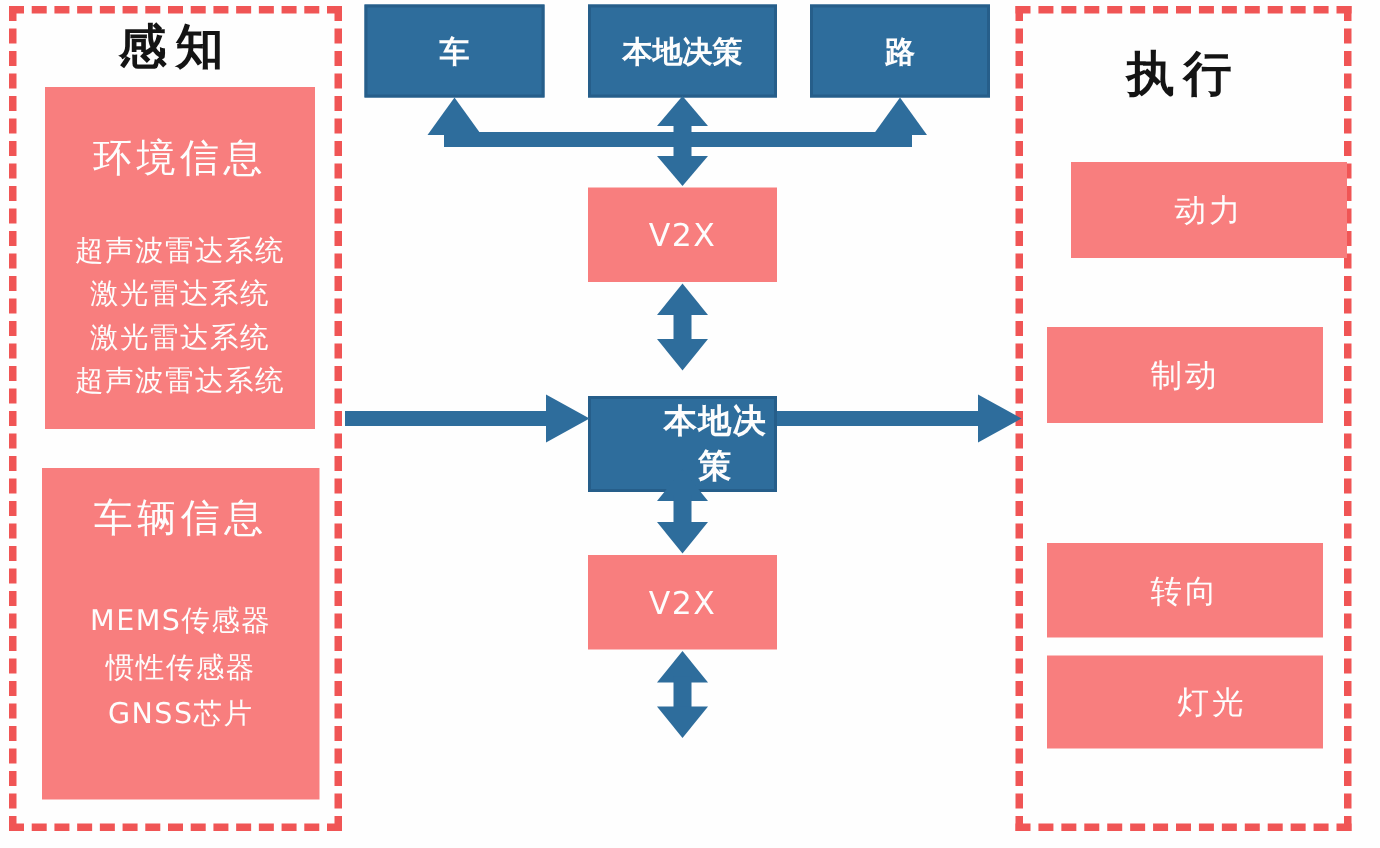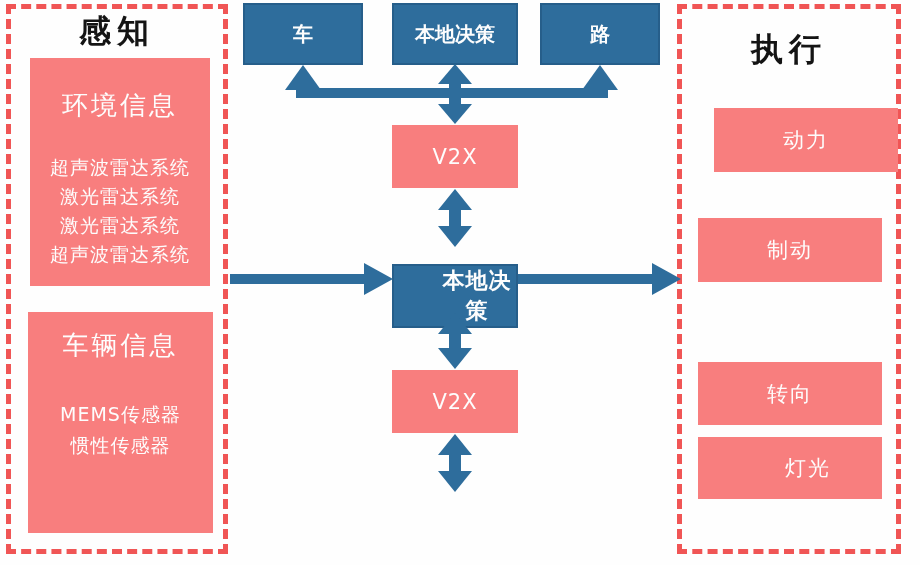--- a/index.html
+++ b/index.html
@@ -84,20 +84,21 @@
       <div>激光雷达系统</div>
       <div>超声波雷达系统</div>
     </div>
   </div>
 
   <div class="info-box veh-box" style="left:28px; top:312px; width:185px; height:221px;">
     <div class="info-title">车辆信息</div>
     <div class="info-list">
       <div>MEMS传感器</div>
       <div>惯性传感器</div>
+      <div>GNSS芯片</div>
     </div>
   </div>
 
   <div class="node blue top-node" style="left:243px; top:3px; width:120px; height:62px;">车</div>
   <div class="node blue top-node" style="left:392px; top:3px; width:126px; height:62px;">本地决策</div>
   <div class="node blue top-node" style="left:540px; top:3px; width:120px; height:62px;">路</div>
 
   <div class="node pink v2x-node" style="left:392px; top:125px; width:126px; height:63px;">V2X</div>
 
   <div class="node blue mid-node" style="left:392px; top:264px; width:126px; height:64px;padding-left:44px;">本地决策</div>

